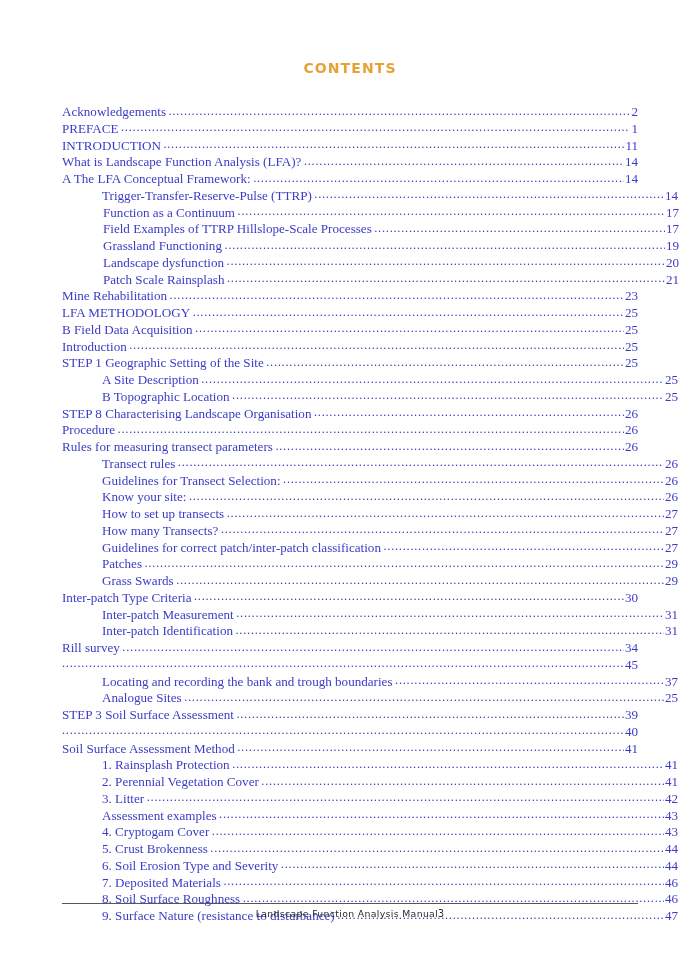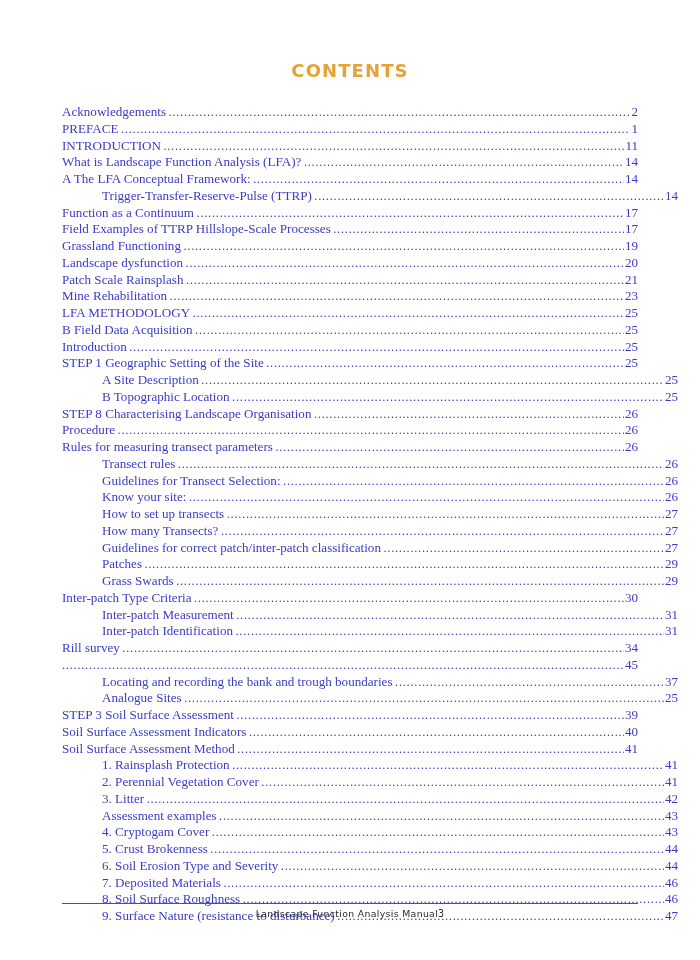--- a/index.html
+++ b/index.html
@@ -23,36 +23,36 @@
 
   
   .toc-title {
     position: absolute;
     top: 60px;
     left: 0;
     width: 700px;
     text-align: center;
     font-family: "DejaVu Sans", "Liberation Sans", sans-serif;
     font-weight: bold;
-    font-size: 18px;
+    font-size: 14px;
     letter-spacing: 1.1px;
     color: #E5A236;
   }
 
   
   .toc-list {
     position: absolute;
     top: 104px;
     left: 62px;
     width: 576px;
   }
 
   .toc-row {
     display: flex;
-    align-items: flex-end;
+    align-items: center;
     width: 100%;
     height: 16.75px;
     line-height: 16.75px;
     font-size: 13.1px;
     color: #3B3BC7;
     white-space: nowrap;
     overflow: hidden;
   }
 
   .toc-label {
@@ -83,21 +83,21 @@
     text-align: right;
     padding-left: 1px;
     font-size: 13.1px;
     color: #3B3BC7;
   }
 
   
   .lvl0 { margin-left: 0px; }
   .lvl1 { }
   .lvl2 { margin-left: 40px; }
-  .lvl3 { }
+  .lvl3 { margin-left: 41px; }
 
   
   .footer {
     position: absolute;
     left: 62px;
     right: 62px;
     top: 903px;
     border-top: 1px solid #555555;
     padding-top: 4px;
     display: flex;
@@ -302,21 +302,20 @@
         <span class="toc-label">Analogue Sites</span>
         <span class="toc-dots"></span>
         <span class="toc-page">25</span>
       </div>
       <div class="toc-row lvl1">
         <span class="toc-label">STEP 3  Soil Surface Assessment</span>
         <span class="toc-dots"></span>
         <span class="toc-page">39</span>
       </div>
       <div class="toc-row lvl1">
-        <span class="toc-label">Soil Surface Assessment Indicators</span>
         <span class="toc-dots"></span>
         <span class="toc-page">40</span>
       </div>
       <div class="toc-row lvl1">
         <span class="toc-label">Soil Surface Assessment Method</span>
         <span class="toc-dots"></span>
         <span class="toc-page">41</span>
       </div>
       <div class="toc-row lvl2">
         <span class="toc-label">1.  Rainsplash Protection</span>

